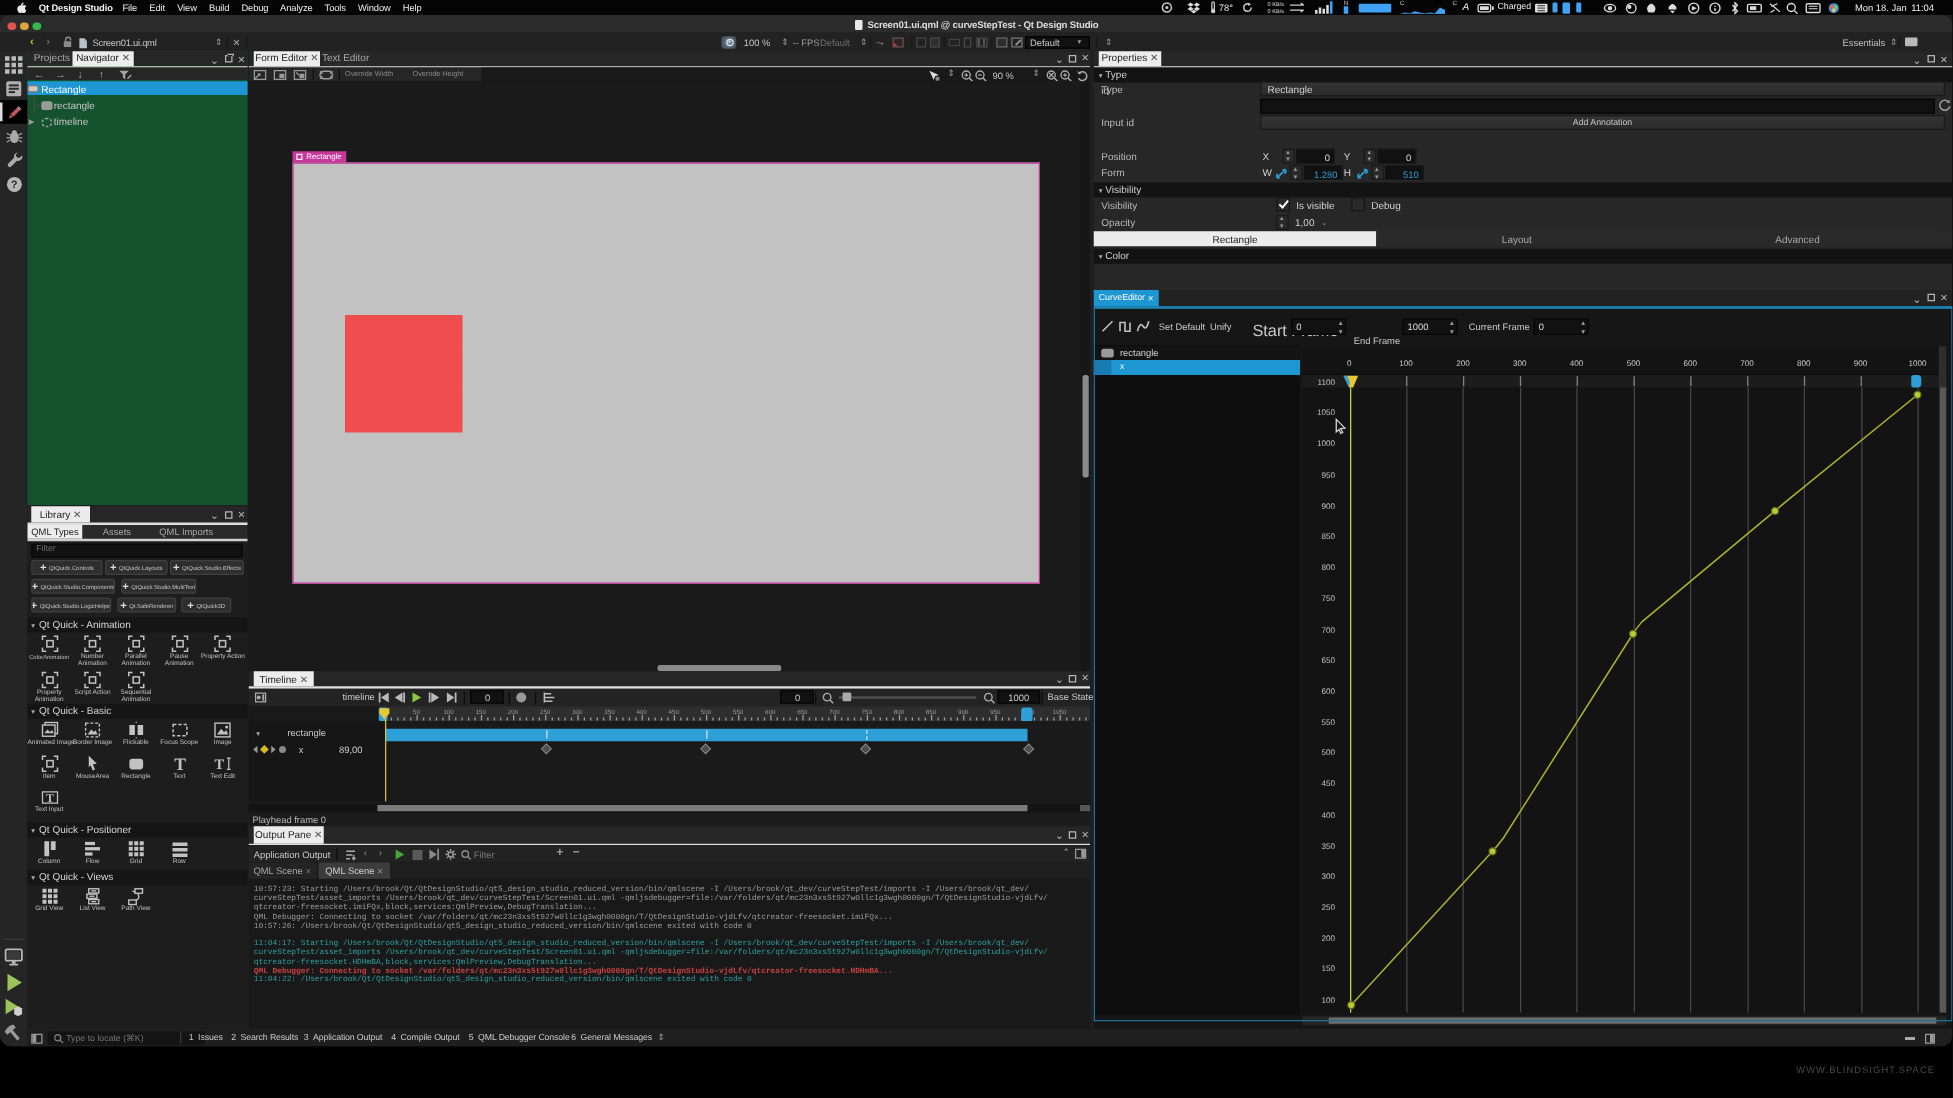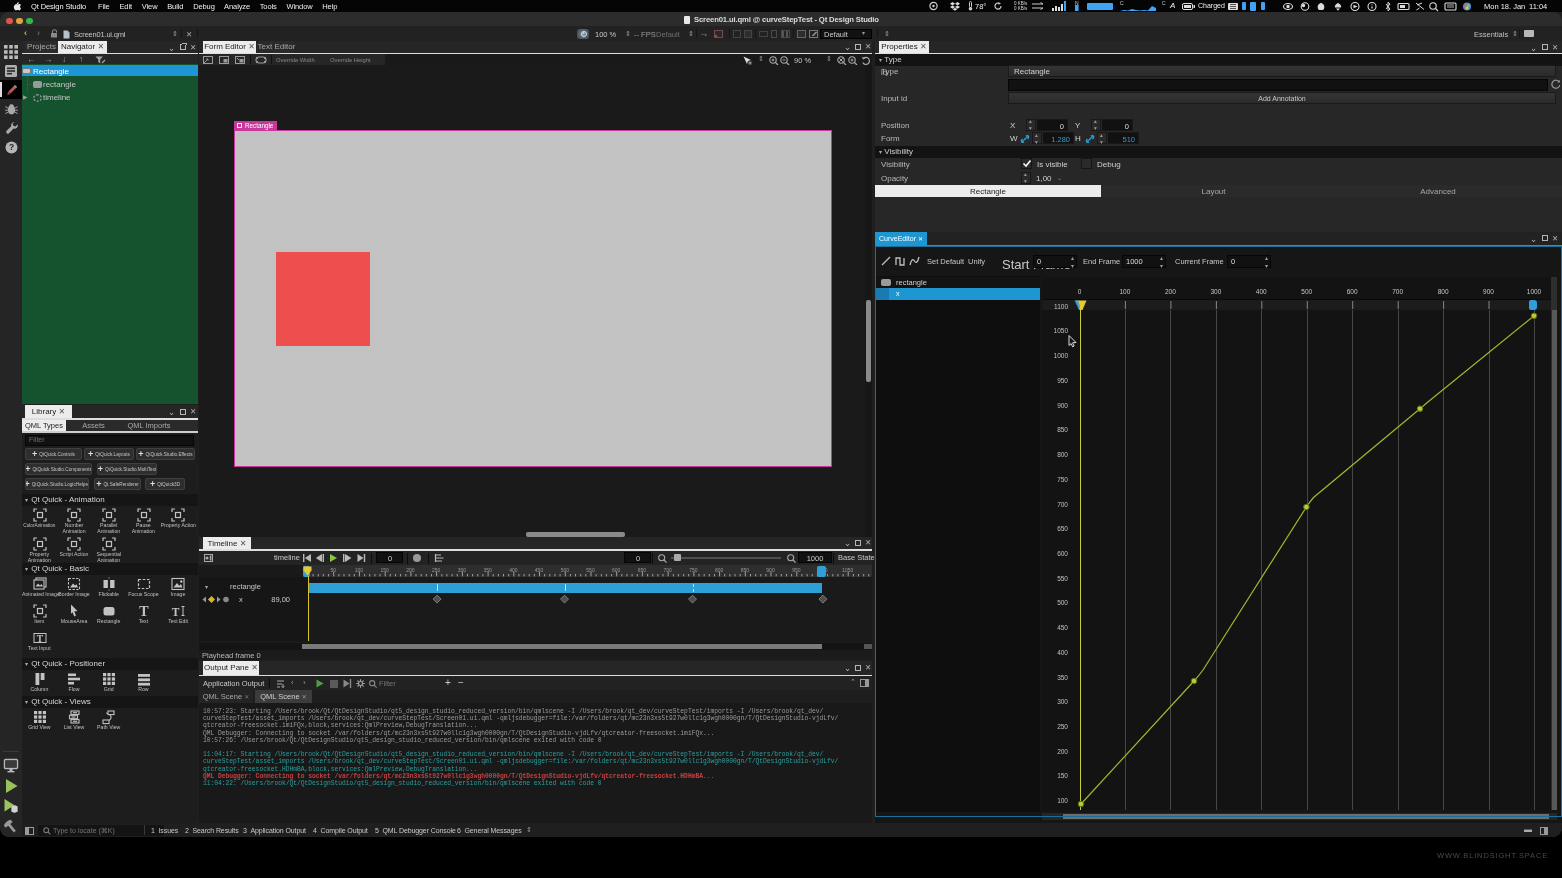--- a/index.html
+++ b/index.html
@@ -37,21 +37,21 @@
 .licon{position:absolute;left:10.5px;top:2px;width:14px;height:14px}
 .libitem i{position:absolute;top:17px;left:0;width:100%;font-style:normal;font-size:5.2px;line-height:5.6px;color:#c0c0c0;text-align:center}
 </style>
 </head>
 <body>
 
 <div class="abs" id="menubar" style="left:0;top:0;width:1562px;height:12px;background:#050505">
   <svg style="left:13px;top:1.5px" width="8" height="9" viewBox="0 0 8 9">
       <path d="M4.6 2.4 C5.4 2.4 5.8 2 6.6 2.1 C7.2 2.15 7.7 2.4 8 2.9 C7.3 3.4 7 3.9 7.05 4.7 C7.1 5.6 7.6 6.1 8 6.3 C7.7 7.2 7 8.4 6.2 8.45 C5.6 8.5 5.4 8.1 4.6 8.1 C3.8 8.1 3.55 8.45 3 8.45 C2.2 8.45 1.3 7.2 1 6.2 C0.6 4.9 0.9 3.4 2 2.7 C2.6 2.3 3.4 2.25 4 2.55 Z M5.8 0 C5.9 0.7 5.6 1.3 5.2 1.75 C4.8 2.2 4.2 2.5 3.7 2.45 C3.6 1.8 4 1.1 4.35 0.7 C4.75 0.25 5.4 0 5.8 0 Z" fill="#e8e8e8"></path>
     </svg>
-  <div class="tx" style="left:31px;top:1.5px;font-size:7.5px;font-weight:normal;color:#f2f2f2;letter-spacing:-.1px">Qt Design Studio</div>
+  <div class="tx" style="left:31px;top:1.5px;font-size:7.5px;font-weight:bold;color:#f2f2f2;letter-spacing:-.1px">Qt Design Studio</div>
   <div class="tx" style="left:98px;top:1.5px;font-size:7.5px;color:#ededed;letter-spacing:-.1px;word-spacing:6px">File  Edit  View  Build  Debug  Analyze  Tools  Window  Help</div>
   <svg style="left:929px;top:2px" width="9" height="8" viewBox="0 0 9 8">
       <circle cx="4.5" cy="4" r="3.6" fill="none" stroke="#ccc" stroke-width="1.2"></circle>
       <circle cx="4.5" cy="4" r="1.2" fill="#ccc"></circle>
     </svg>
   <svg style="left:950px;top:2px" width="10" height="9" viewBox="0 0 10 9">
       <g fill="#ddd">
         <path d="M2.5 0 L5 1.7 L2.5 3.4 L0 1.7 Z"></path>
         <path d="M7.5 0 L10 1.7 L7.5 3.4 L5 1.7 Z"></path>
         <path d="M2.5 3.4 L5 5.1 L2.5 6.8 L0 5.1 Z"></path>
@@ -1039,20 +1039,21 @@
   <div class="tx lbl" style="left:222px;top:119px;color:#d0d0d0">Debug</div>
   <div class="tx lbl" style="left:6px;top:132.5px">Opacity</div>
   <div class="spin" style="left:146px;top:130.5px"></div>
   <div class="tx lbl" style="left:161px;top:132.5px;color:#d0d0d0">1,00</div>
   <div class="tx" style="left:182px;top:132.5px;font-size:6px;color:#999">⌄</div>
 
   <div class="abs" style="left:0;top:144px;width:687px;height:12px;background:#2a2a2a"></div>
   <div class="wtab" style="left:0;top:144px;width:226px;height:12px">Rectangle</div>
   <div class="dtab" style="left:226px;top:144px;width:225px;height:12px">Layout</div>
   <div class="dtab" style="left:451px;top:144px;width:224px;height:12px">Advanced</div>
+  <div class="seca" style="top:158px"><span>▾</span>&nbsp;Color</div>
 </div>
 <div class="abs dots" id="curveeditor" style="left:875px;top:232px;width:687px;height:591px;background:#161616">
   <div class="pbar dots" style="left:0;top:0;width:687px;height:13px;background:#222"></div>
   <div class="abs" style="left:0;top:0;width:52px;height:13px;background:#1d96d2;color:#fff;font-size:7px;display:flex;align-items:center;justify-content:center">CurveEditor&nbsp;<span style="font-size:6px">✕</span></div>
   <div class="ticons" style="left:655px;top:1.5px">⌄</div>
   <div class="abs" style="left:667px;top:3px;width:6px;height:6px;border:1px solid #b5b5b5"></div>
   <div class="ticons" style="left:677px;top:1.5px;font-size:7.5px">✕</div>
   <div class="abs" style="left:0;top:13px;width:687px;height:1.5px;background:#1d96d2"></div>
   <div class="abs" style="left:0;top:14px;width:686.5px;height:571px;border:1px solid #1c6f96;pointer-events:none;z-index:5"></div>
 
@@ -1064,21 +1065,21 @@
     </svg>
   <svg style="left:34px;top:24px" width="11" height="10" viewBox="0 0 11 10">
       <path d="M1 9 Q3 1 5.5 5 Q8 9 10 1" stroke="#c0c0c0" stroke-width="1.3" fill="none"></path>
     </svg>
   <div class="tx" style="left:52px;top:25px;font-size:7.5px;color:#c9c9c9">Set Default</div>
   <div class="tx" style="left:93px;top:25px;font-size:7.5px;color:#c9c9c9">Unify</div>
   <div class="tx" style="left:127px;top:25px;font-size:13px;color:#c9c9c9">Start Frame</div>
   <div class="abs fld" style="left:158px;top:22.5px;width:44px;height:13px"></div>
   <div class="tx" style="left:162px;top:25px;font-size:7.5px;color:#ddd">0</div>
   <div class="spin2" style="left:195px;top:23.5px"></div>
-  <div class="tx" style="left:208px;top:25px;font-size:7.5px;color:#c9c9c9">End Frame</div>
+  <div class="tx" style="left:208px;top:36px;font-size:7.5px;color:#c9c9c9">End Frame</div>
   <div class="abs fld" style="left:247px;top:22.5px;width:44px;height:13px"></div>
   <div class="tx" style="left:251px;top:25px;font-size:7.5px;color:#ddd">1000</div>
   <div class="spin2" style="left:284px;top:23.5px"></div>
   <div class="tx" style="left:300px;top:25px;font-size:7.5px;color:#c9c9c9">Current Frame</div>
   <div class="abs fld" style="left:352px;top:22.5px;width:44px;height:13px"></div>
   <div class="tx" style="left:356px;top:25px;font-size:7.5px;color:#ddd">0</div>
   <div class="spin2" style="left:389px;top:23.5px"></div>
 
   <div class="abs" style="left:0;top:44px;width:165px;height:536px;background:#0e0e0e"></div>
   <div class="abs" style="left:0;top:44.6px;width:165px;height:11px;background:#131313"></div>

